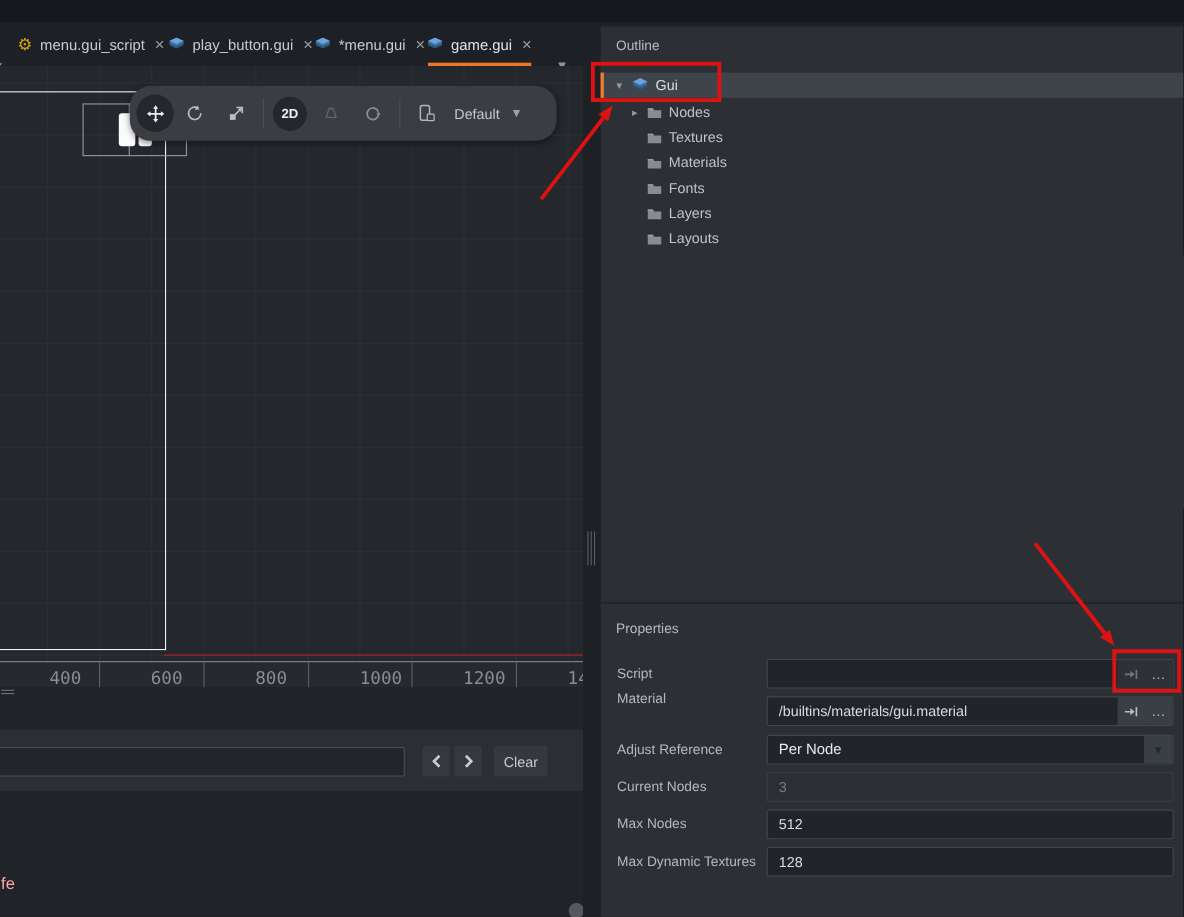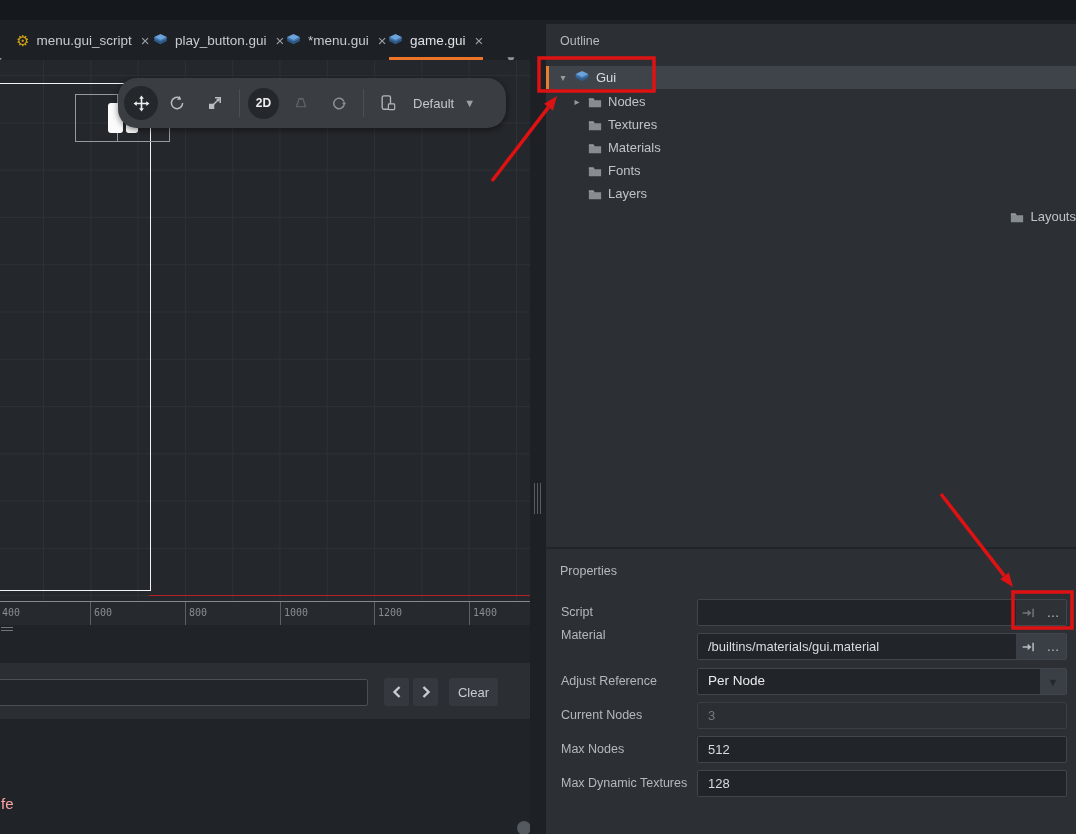--- a/index.html
+++ b/index.html
@@ -47,21 +47,21 @@
   .vt-icon { width:38px; height:34px; display:flex; align-items:center; justify-content:center; flex:0 0 auto; }
   .vt-sep { width:1px; height:28px; background:#4b5056; margin:0 5px; flex:0 0 auto; }
   .vt-2d { width:31px; height:31px; border-radius:50%; background:#24282c; color:#eceef0;
            font-size:12px; font-weight:bold; display:flex; align-items:center; justify-content:center; flex:0 0 auto; margin:0 3px;}
   .vt-label { color:#c3c7cb; font-size:13px; margin:0 10px 0 6px; }
   .vt-chevron { color:#9da2a8; font-size:11px; margin-right:8px; }
   
   .ruler { position:absolute; left:0; top:601px; width:530px; height:24px; background:#26292d;
            border-top:1px solid #85898d; overflow:hidden; }
   .rtick { position:absolute; top:0; width:1px; height:24px; background:#5c6065; }
-  .rlabel { position:absolute; top:5px; color:#888d92; font-family:"DejaVu Sans Mono", monospace; font-size:10px; }
+  .rlabel { position:absolute; top:5px; color:#888d92; font-family:"DejaVu Sans Mono", monospace; font-size:16px;margin-left:43px; }
   
   .console { position:absolute; left:0; top:625px; width:530px; height:209px; background:#202327; }
   .grip-corner { position:absolute; left:1px; top:2px; width:12px; }
   .grip-corner div { height:1px; background:#6f747a; margin-bottom:2px; }
   .findbar { position:absolute; left:0; top:38px; width:530px; height:56px; background:#2b2f34; }
   .find-input { position:absolute; left:-4px; top:16px; width:372px; height:27px; background:#222529;
                 border:1px solid #4a4f55; border-radius:2px; color:#d9dcde; font-size:13px; padding:0 8px;
                 font-family:"Liberation Sans", sans-serif; }
   .nav-btn { position:absolute; top:15px; width:25px; height:28px; background:#35393f; border-radius:3px;
              display:flex; align-items:center; justify-content:center; }
@@ -318,21 +318,21 @@
     </div>
     <div class="tree-row" style="top:135px;">
       <div class="tw" style="padding-left:42px;">
         <svg width="14" height="12" viewBox="0 0 16 13">
           <path d="M1 2.5h5.2L7.8 4.5H15v8H1z" fill="#878c91"></path>
             <path d="M1 2.5h5.2l1 1.4H1z" fill="#9a9fa4"></path>
         </svg>
         <span>Fonts</span>
       </div>
     </div>
-    <div class="tree-row" style="top:181px;justify-content:flex-end;">
+    <div class="tree-row" style="top:181px;">
       <div class="tw" style="padding-left:42px;">
         <svg width="14" height="12" viewBox="0 0 16 13">
           <path d="M1 2.5h5.2L7.8 4.5H15v8H1z" fill="#878c91"></path>
             <path d="M1 2.5h5.2l1 1.4H1z" fill="#9a9fa4"></path>
         </svg>
         <span>Layouts</span>
       </div>
     </div>
 
     <div class="rp-divider"></div>

